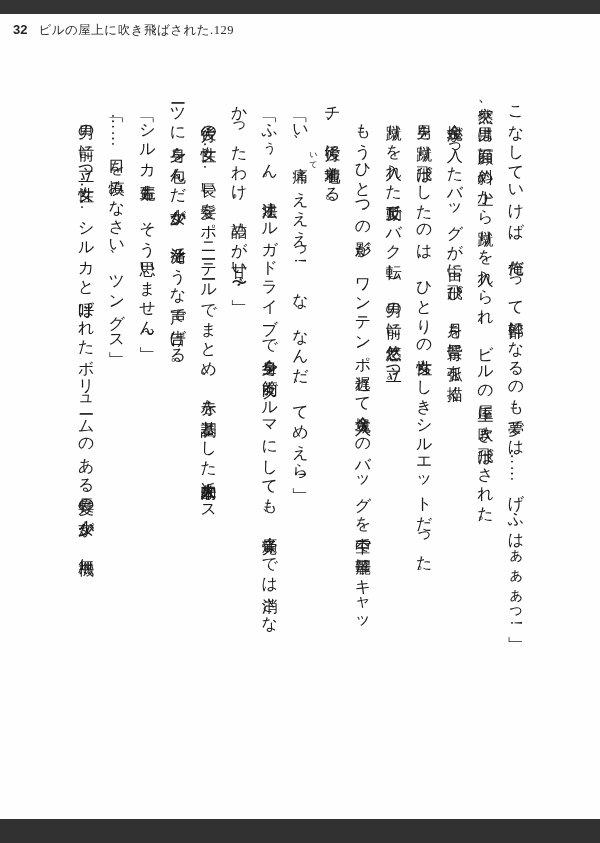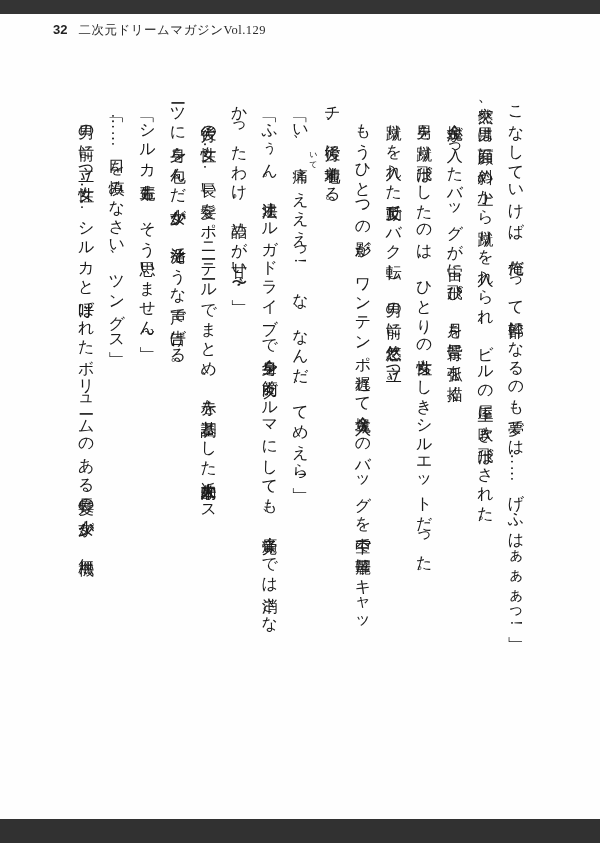--- a/index.html
+++ b/index.html
@@ -17,21 +17,20 @@
   }
   .bottom-bar {
     position: absolute; bottom: 0; left: 0;
     width: 600px; height: 24px;
     background: #313131;
   }
   .page-header {
     position: absolute; top: 22px; left: 13px;
     display: flex; align-items: baseline; gap: 11px;
     color: #222;
-    margin-left: 40px;
   }
   .page-num {
     font-family: "Liberation Sans", "DejaVu Sans", sans-serif;
     font-weight: bold; font-size: 13px;
   }
   .mag-title {
     font-size: 12.5px;
     letter-spacing: 0.5px;
     color: #2a2a2a;
   }
@@ -56,21 +55,21 @@
     color: #1a1a1a;
   }
 </style>
 </head>
 <body>
 
 <div class="top-bar"></div>
 
 <header class="page-header">
   <span class="page-num">32</span>
-  <span class="mag-title">二次元ドリームマガジンVol.129</span>
+  <span class="mag-title">ビルの屋上に吹き飛ばされた.129</span>
 </header>
 
 <main class="vbody">
   <div class="tcol">こなしていけば、俺だって幹部になるのも夢では……げふはぁぁぁっ!」</div>
   <div class="tcol">突然、男は顔面に斜め上から蹴りを入れられ、ビルの屋上に吹き飛ばされた。</div>
   <div class="tcol ind">金塊が入ったバッグが宙に飛び、月を背景に弧を描く。</div>
   <div class="tcol ind">男を蹴り飛ばしたのは、ひとりの女性らしきシルエットだった。</div>
   <div class="tcol ind">蹴りを入れた反動でバク転し、男の前に悠然と立つ。</div>
   <div class="tcol ind">もうひとつの影が、ワンテンポ遅れて金塊入りのバッグを空中で華麗にキャッ</div>
   <div class="tcol">チ、後方に着地する。</div>

